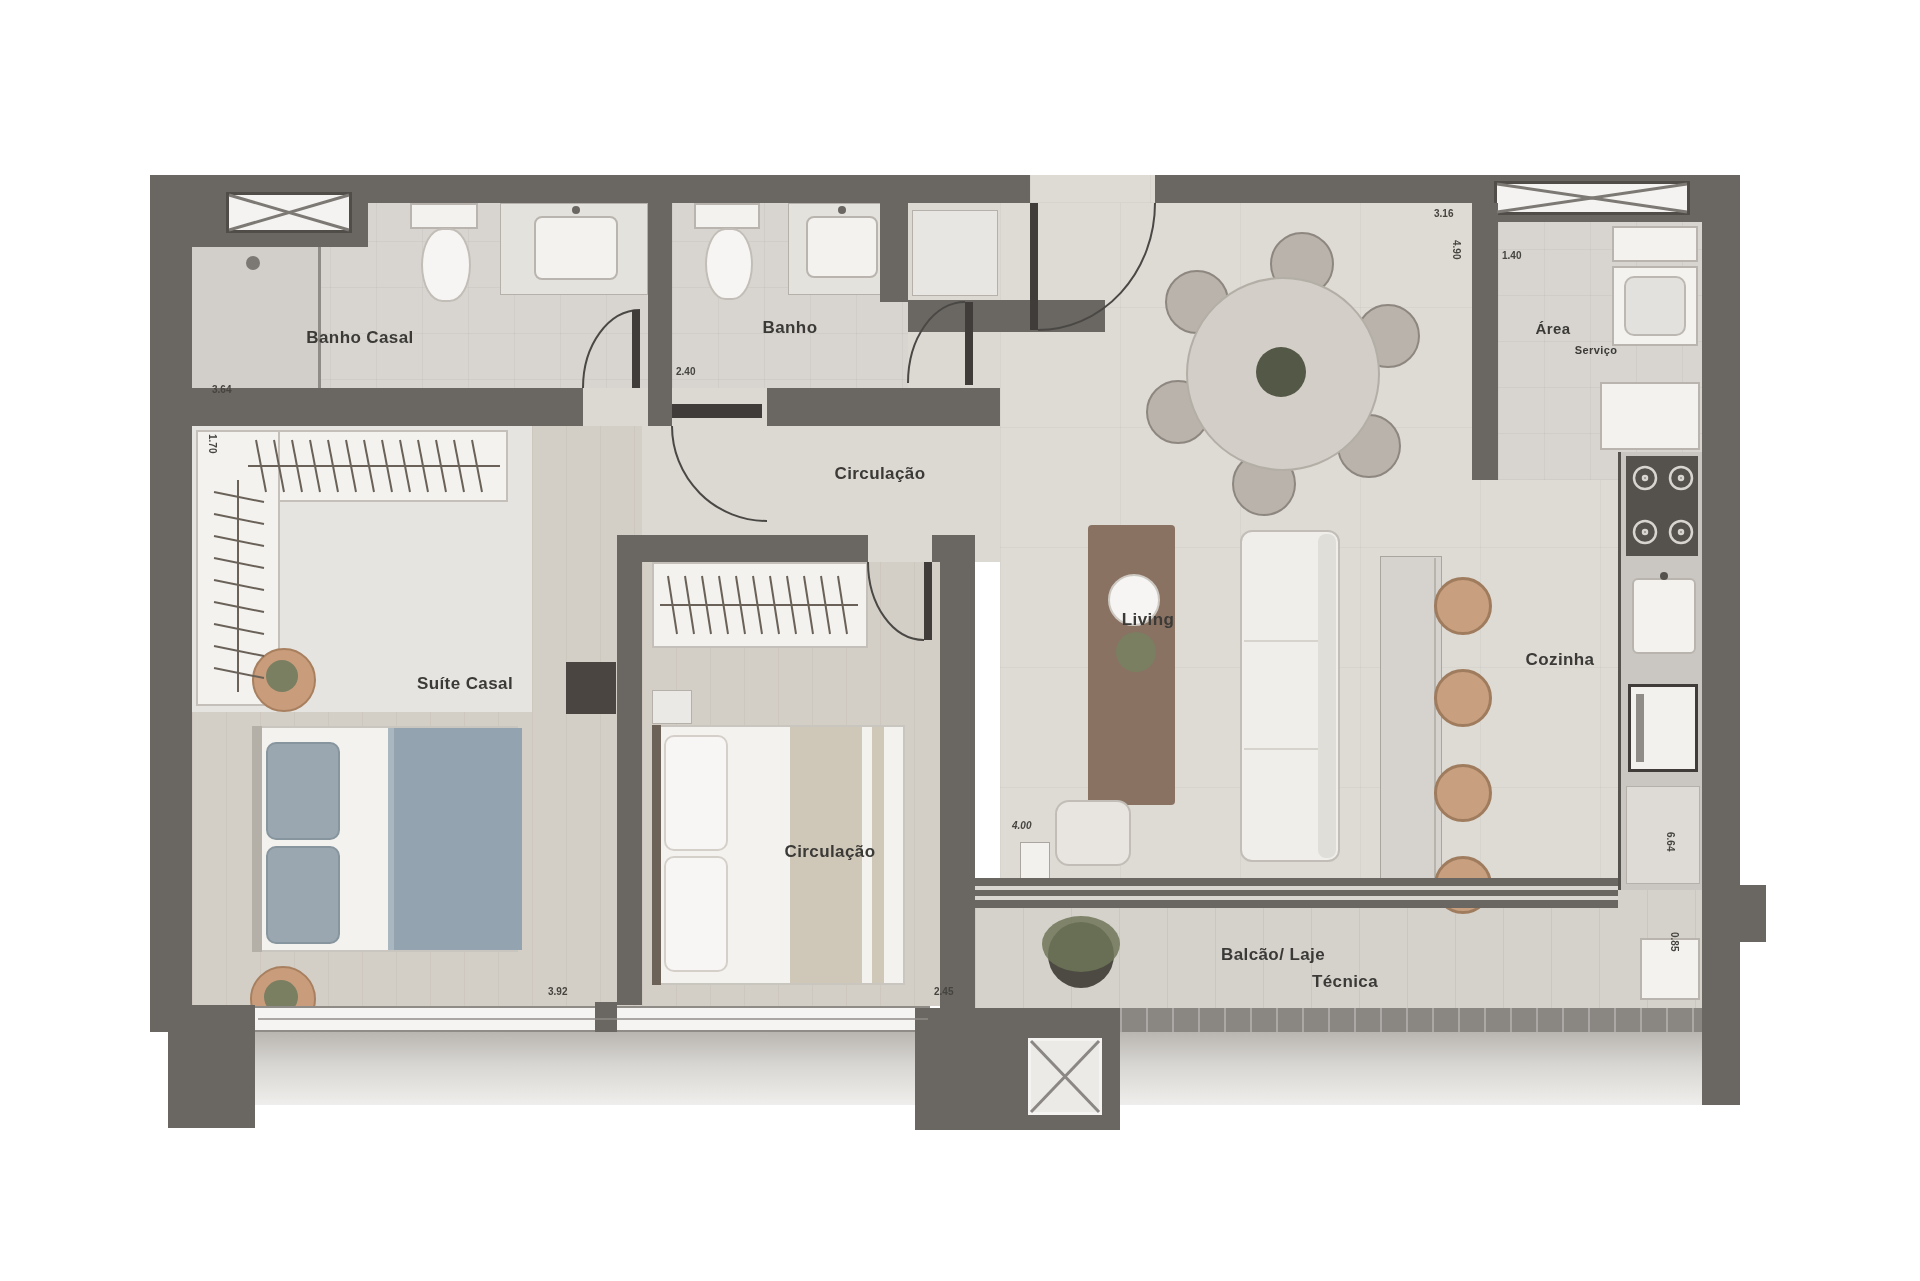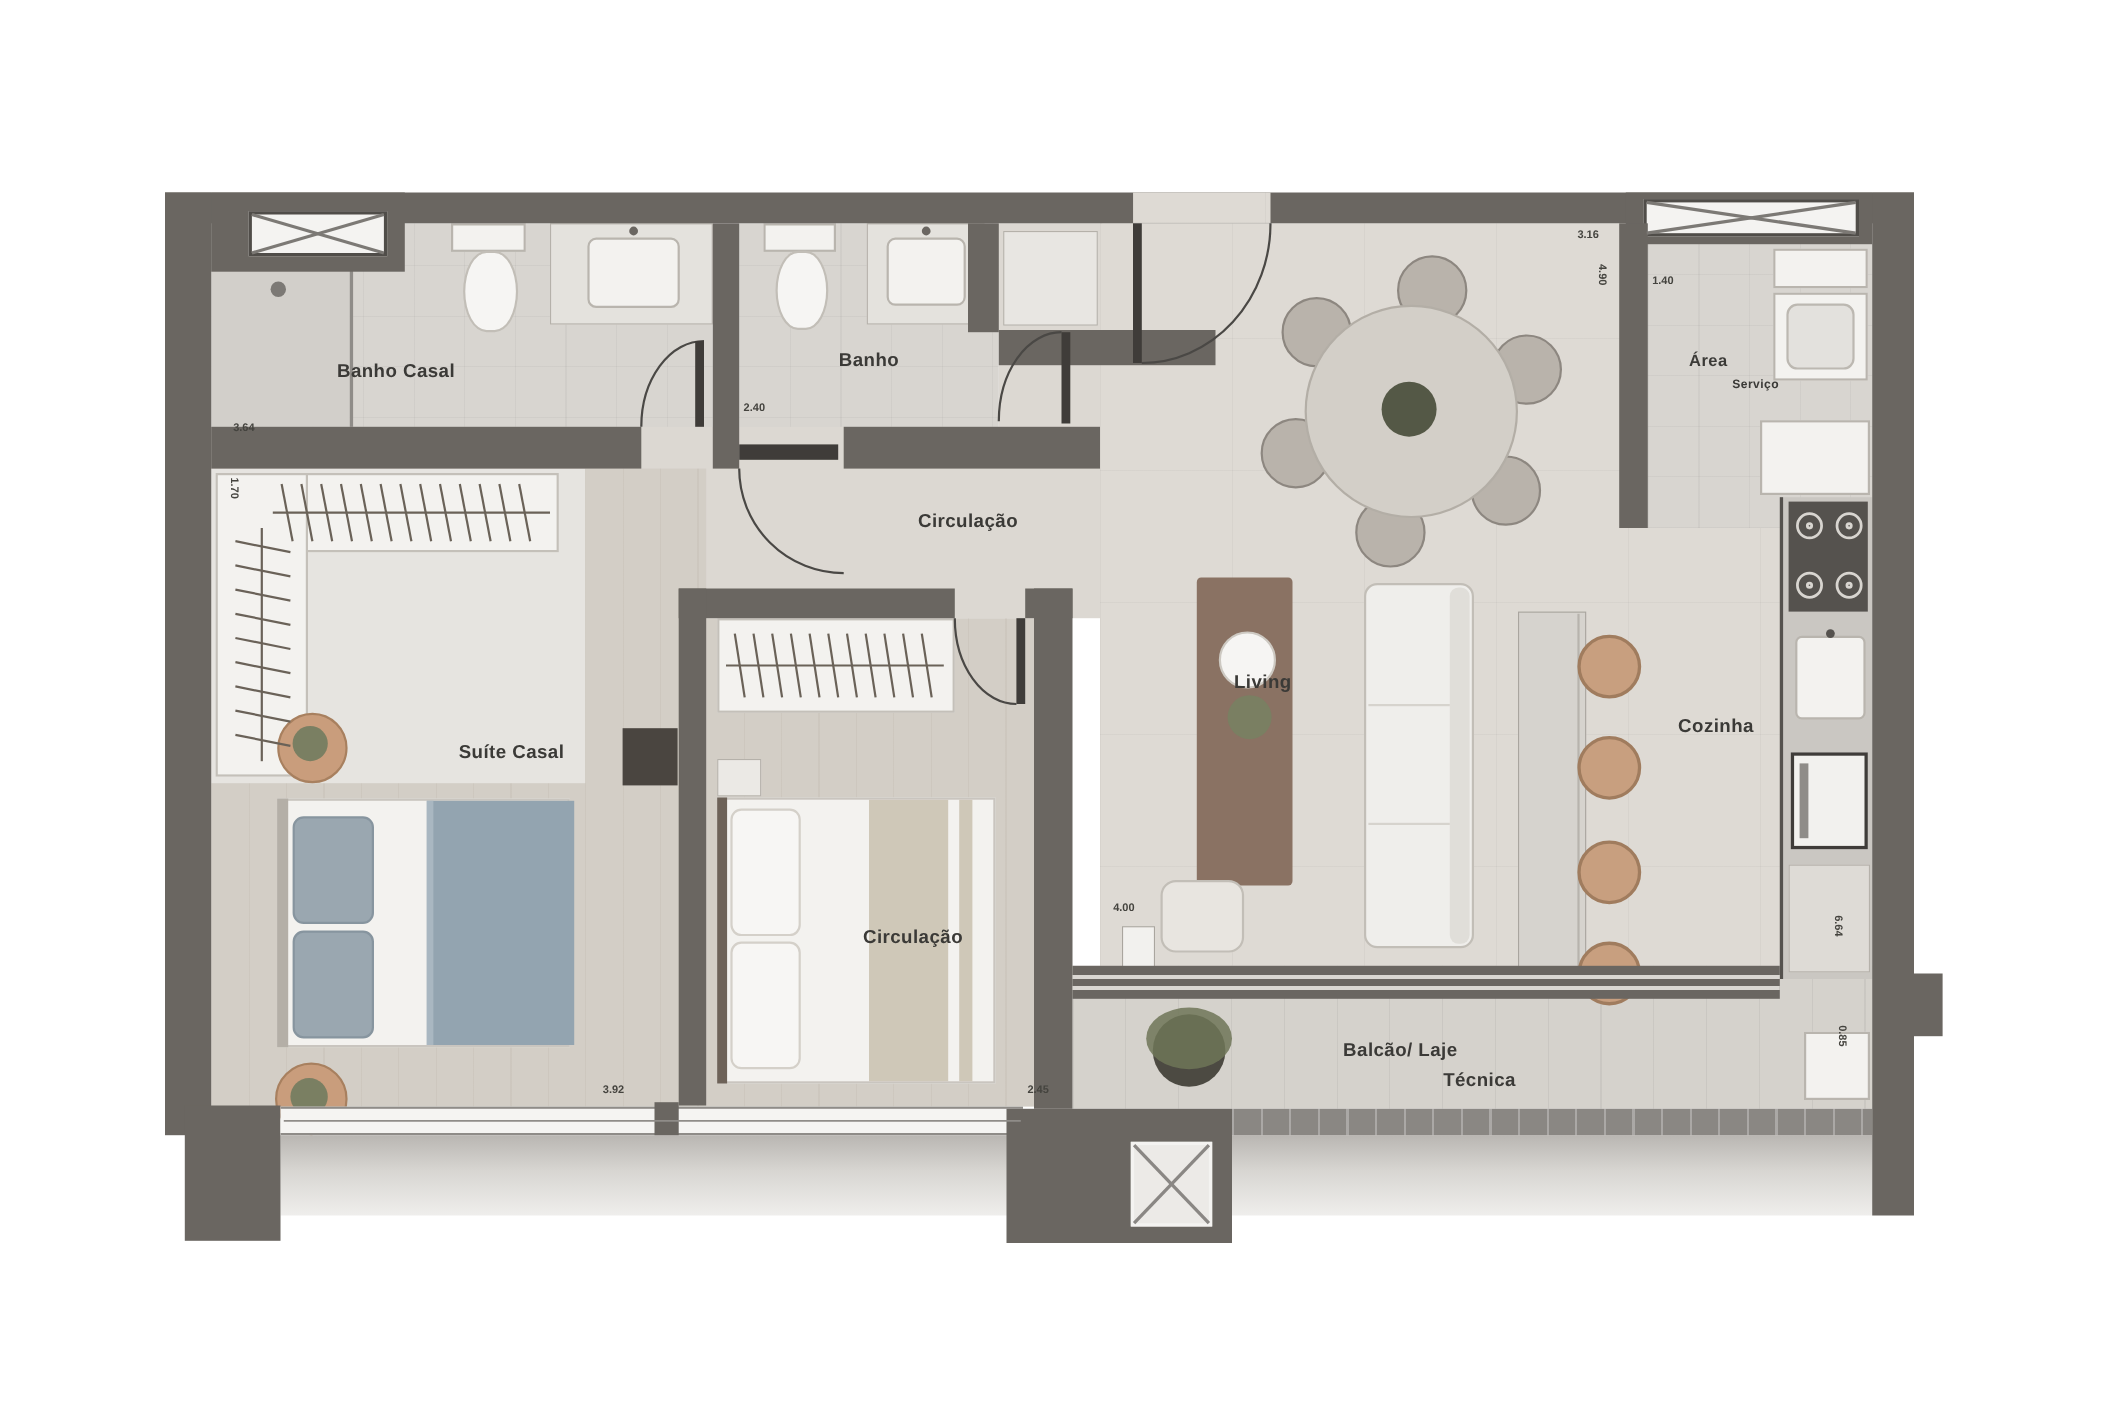--- a/index.html
+++ b/index.html
@@ -269,20 +269,20 @@
   <div class="txt room-label center" style="left:1553px;top:328px;font-size:15px;">Área</div>
   <div class="txt room-label center" style="left:1577px;top:350px;font-size:11px;margin-left:19px;">Serviço</div>
   <div class="txt room-label center" style="left:1273px;top:955px;">Balcão/ Laje</div>
   <div class="txt room-label center" style="left:1345px;top:982px;">Técnica</div>
 
   <div class="txt dim" style="left:212px;top:384px;">3.64</div>
   <div class="txt dim" style="left:676px;top:366px;">2.40</div>
   <div class="txt dim v" style="left:218px;top:434px;">1.70</div>
   <div class="txt dim" style="left:548px;top:986px;">3.92</div>
   <div class="txt dim" style="left:910px;top:986px;margin-left:24px;">2.45</div>
-  <div class="txt dim" style="left:1012px;top:820px;">4.00</div>
+  <div class="txt dim" style="left:1012px;top:820px;font-style:italic;">4.00</div>
   <div class="txt dim" style="left:1434px;top:208px;">3.16</div>
   <div class="txt dim v" style="left:1462px;top:240px;">4.90</div>
   <div class="txt dim" style="left:1502px;top:250px;">1.40</div>
   <div class="txt dim v" style="left:1676px;top:832px;">6.64</div>
   <div class="txt dim v" style="left:1680px;top:932px;">0.85</div>
 
 </div>
 
 </body></html>

